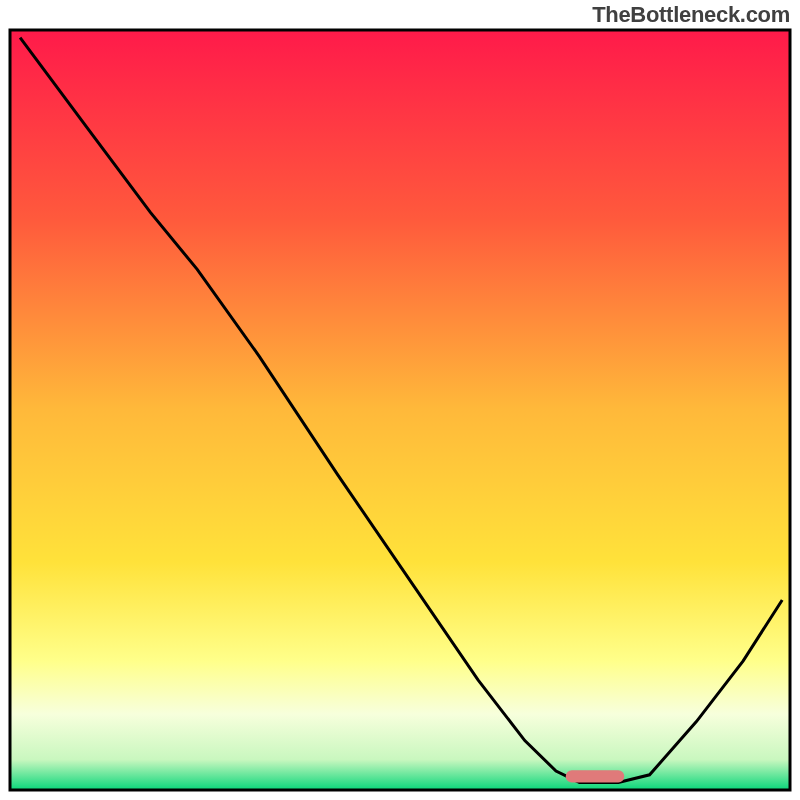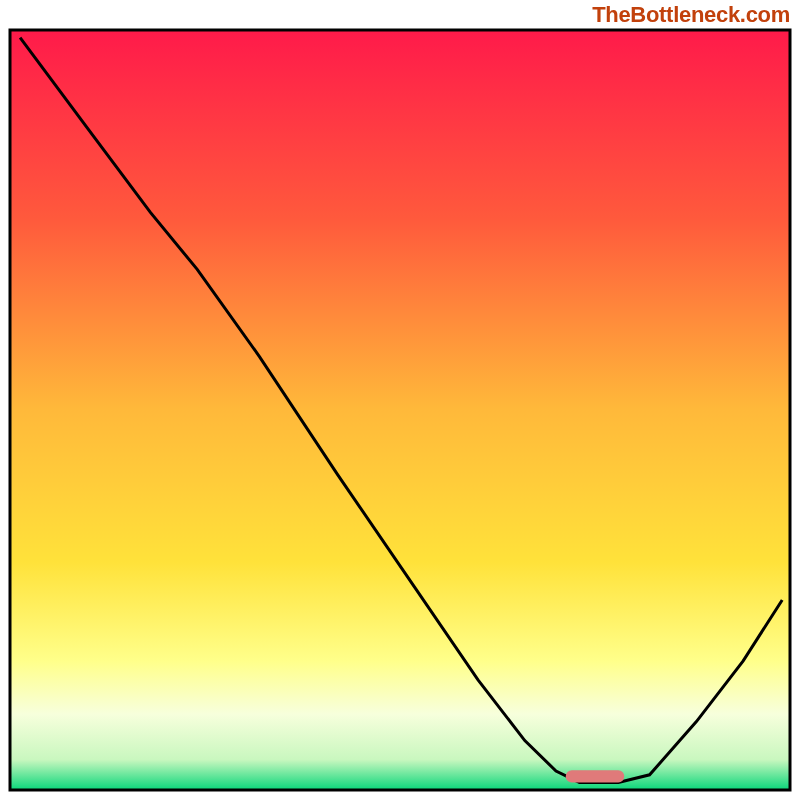--- a/index.html
+++ b/index.html
@@ -15,21 +15,21 @@
     width: 800px;
     height: 800px;
   }
   .watermark {
     position: absolute;
     top: 2px;
     right: 10px;
     font-family: Arial, Helvetica, sans-serif;
     font-size: 22px;
     font-weight: 600;
-    color: #c2410c;
+    color: #404040;
     letter-spacing: -0.3px;
     user-select: none;
   }
   svg {
     display: block;
   }
 </style>
 </head>
 <body>
 

